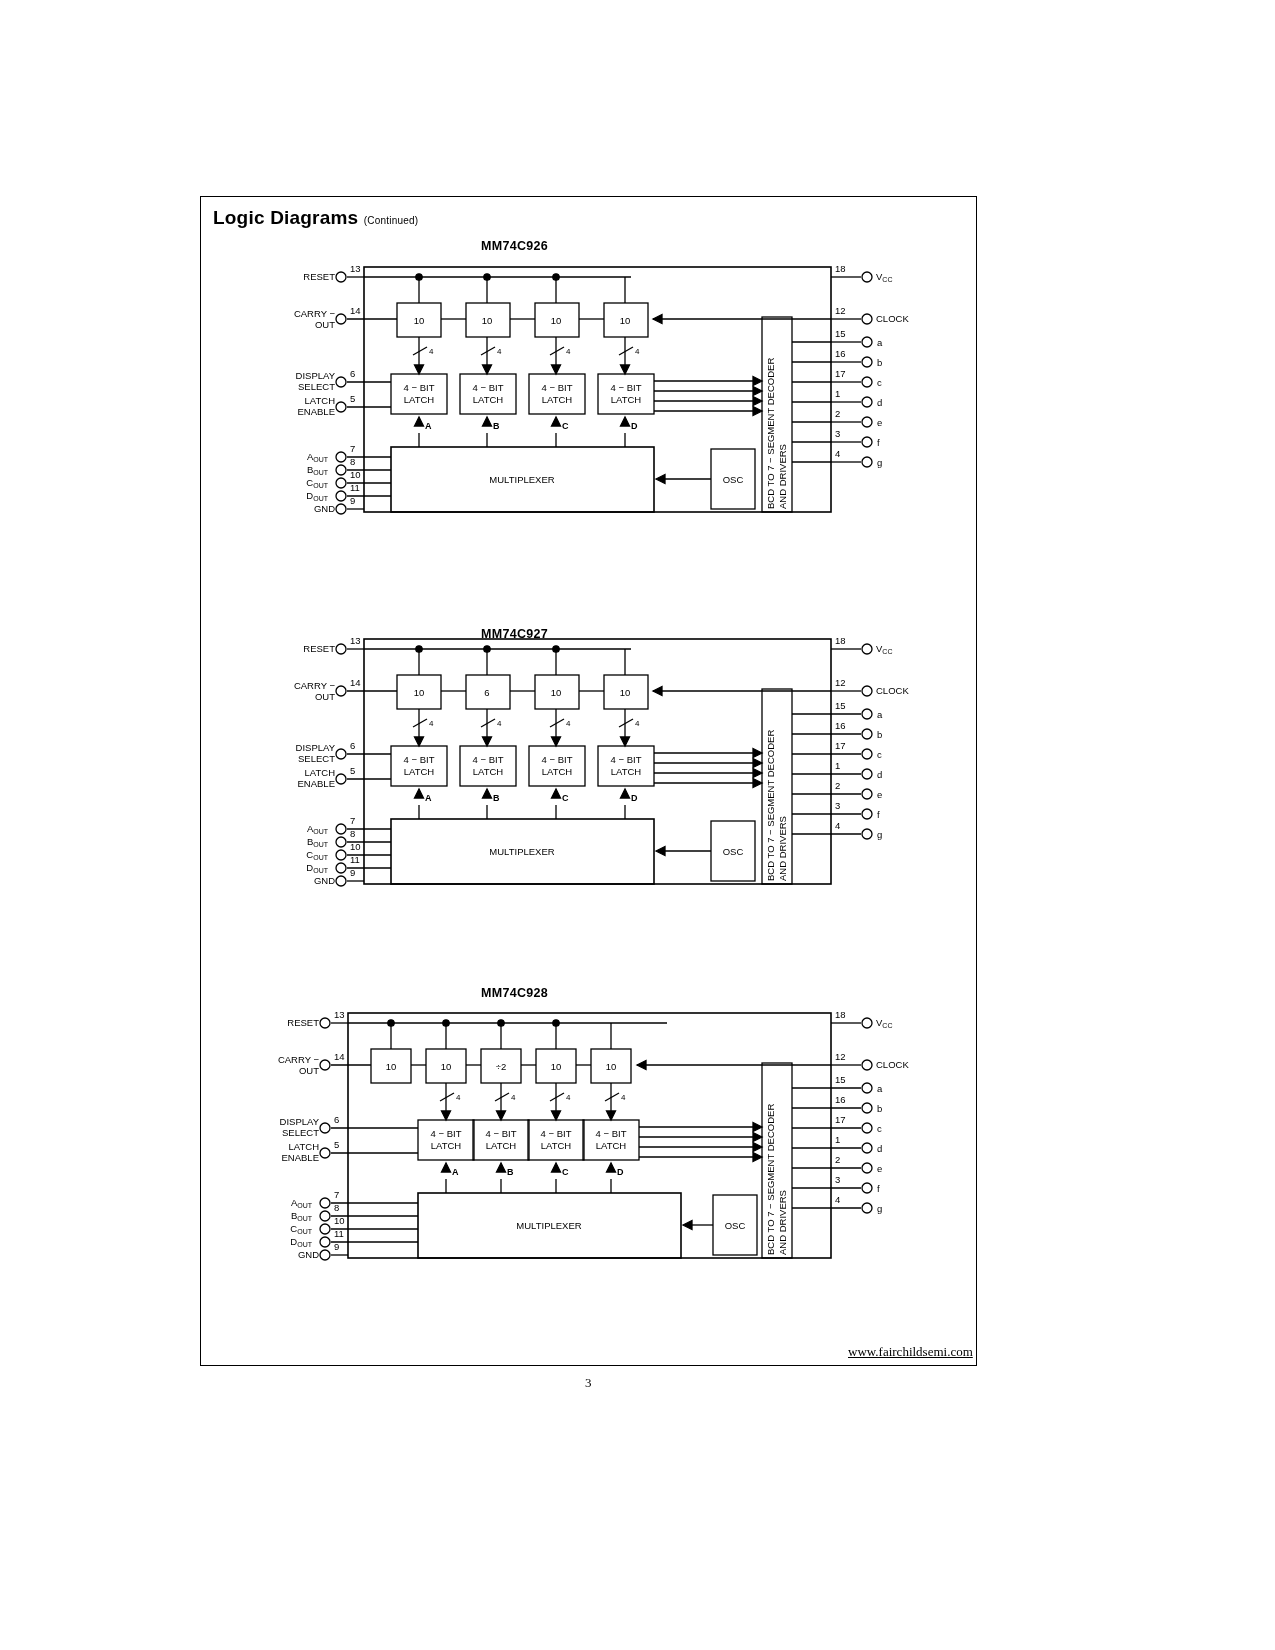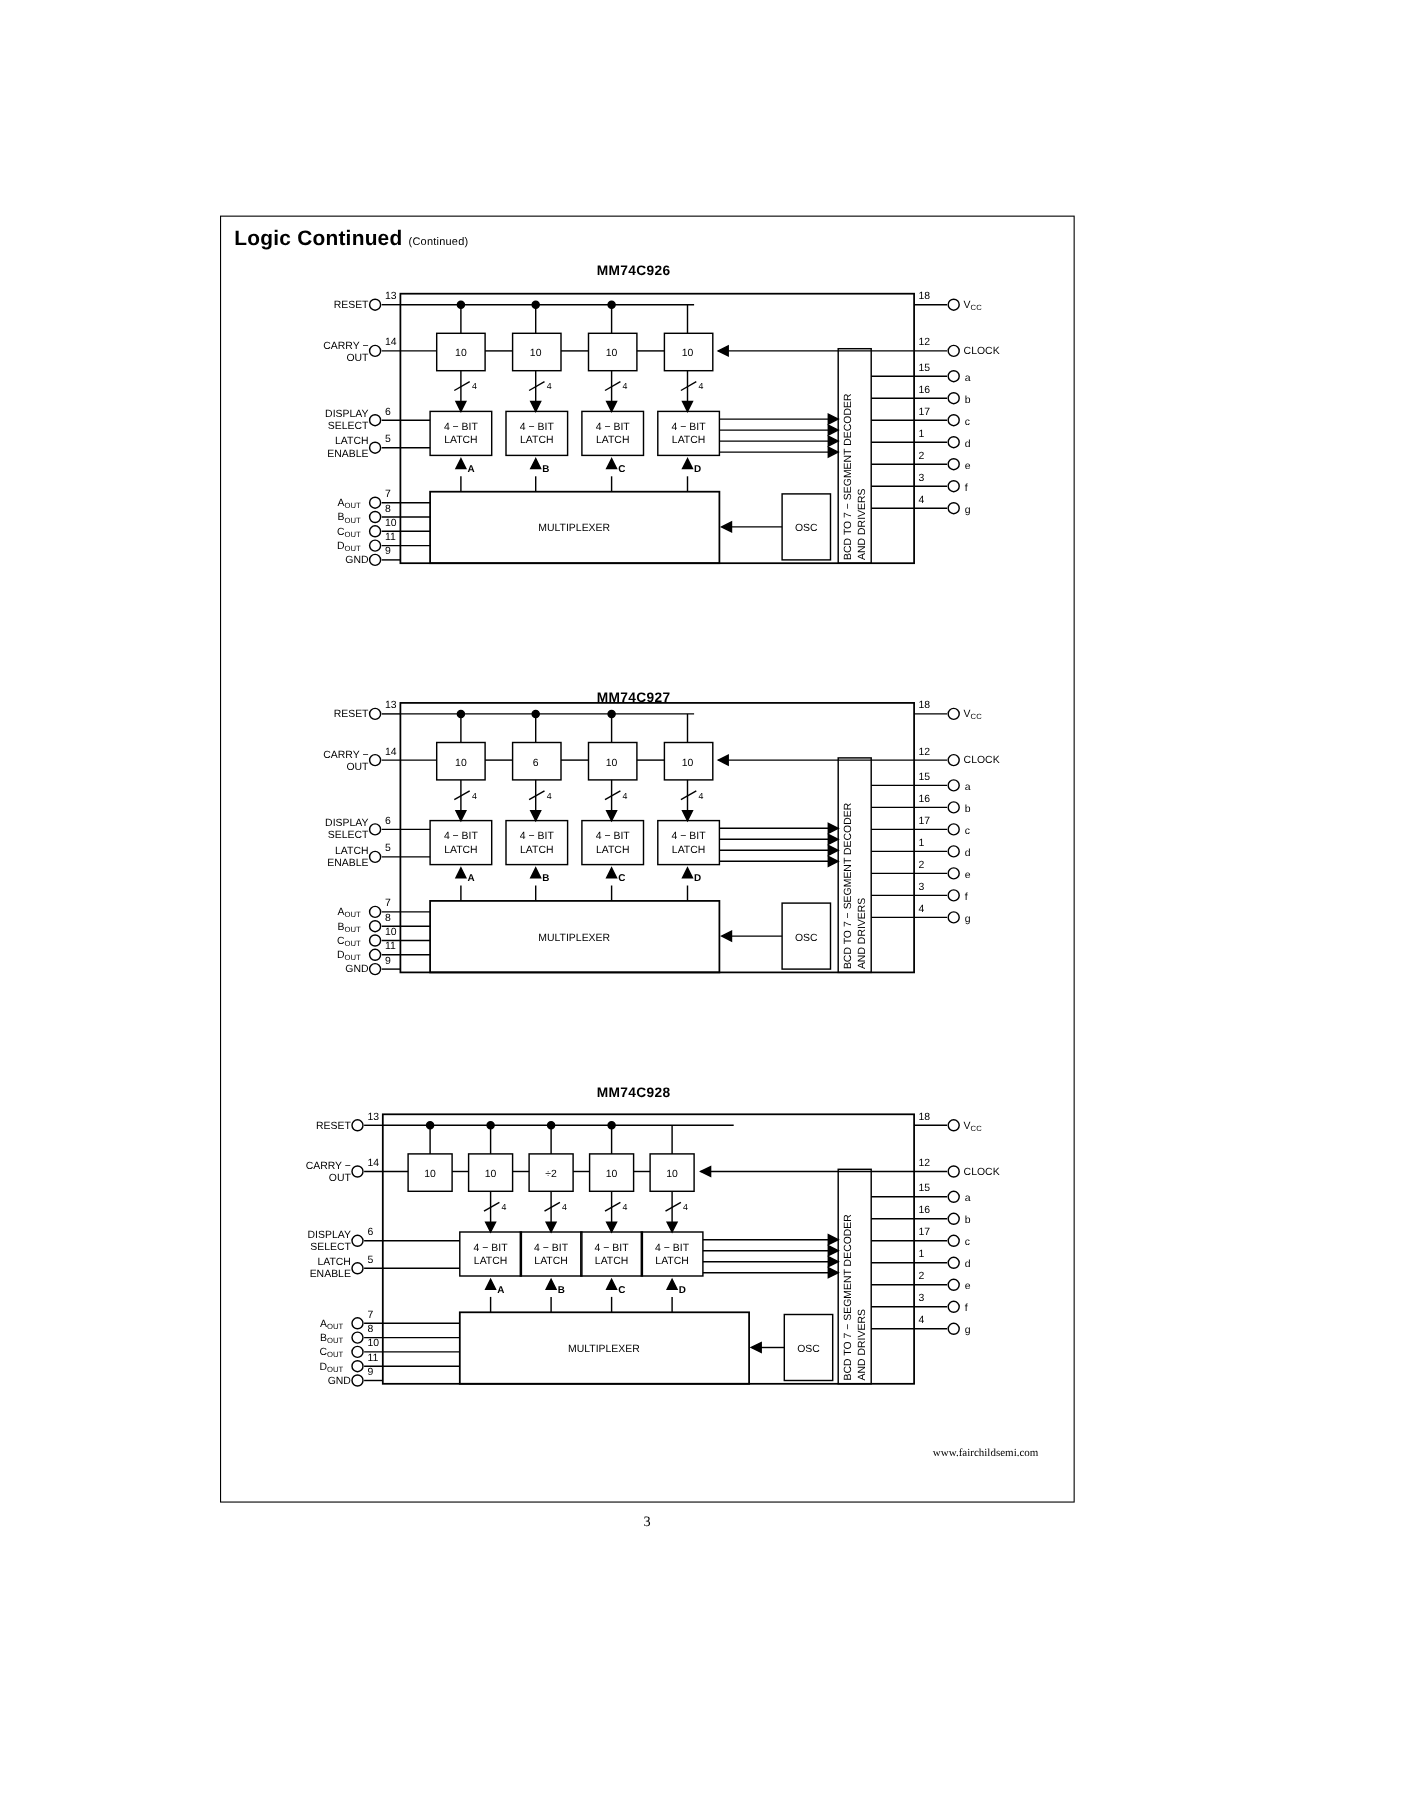--- a/index.html
+++ b/index.html
@@ -9,39 +9,39 @@
   .frame{position:absolute;left:200px;top:196px;width:775px;height:1168px;border:1.5px solid #000;background:#fff;}
 
   .title{position:absolute;left:12px;top:10px;font-size:19px;font-weight:bold;letter-spacing:.2px;}
   .title .cont{font-size:10px;font-weight:normal;}
 
   .side-title{position:absolute;left:905px;top:196px;width:400px;height:40px;
     transform:rotate(90deg);transform-origin:0 0;
     font-size:21px;font-weight:bold;letter-spacing:.5px;white-space:nowrap;}
 
   .pagenum{position:absolute;left:585px;top:1375px;font-family:"Liberation Serif",serif;font-size:13px;}
-  .weburl{position:absolute;left:848px;top:1316px;font-family:"Liberation Serif",serif;font-size:10px;}
-  .dtitle{position:absolute;text-align:center;font-size:12.5px;font-weight:bold;letter-spacing:.3px;}
+  .weburl{position:absolute;left:848px;top:1344px;font-family:"Liberation Serif",serif;font-size:13px;text-decoration:underline;}
+  .dtitle{position:absolute;font-size:12.5px;font-weight:bold;letter-spacing:.3px;}
 
   svg{position:absolute;left:0;top:0;overflow:visible;}
   svg text{font-family:"Liberation Sans",sans-serif;}
 </style>
 </head>
 <body>
 
 <div id="sheet">
 
   <div class="side-title">
     <span>MM74C925 • MM74C926 • MM74C927 • MM74C928</span>
   </div>
 
   <div class="frame">
 
     <div class="title">
-      <span>Logic Continued</span>
+      <span>Logic Diagrams</span>
       <span class="cont">(Continued)</span>
     </div>
 
     <div class="dtitle" style="left:280px;top:42px;width:190px;">MM74C926</div>
 
     <svg width="775" height="1160">
       <g stroke="#000" fill="none" stroke-width="1.3">
 
         <g transform="translate(0,60)">
 

